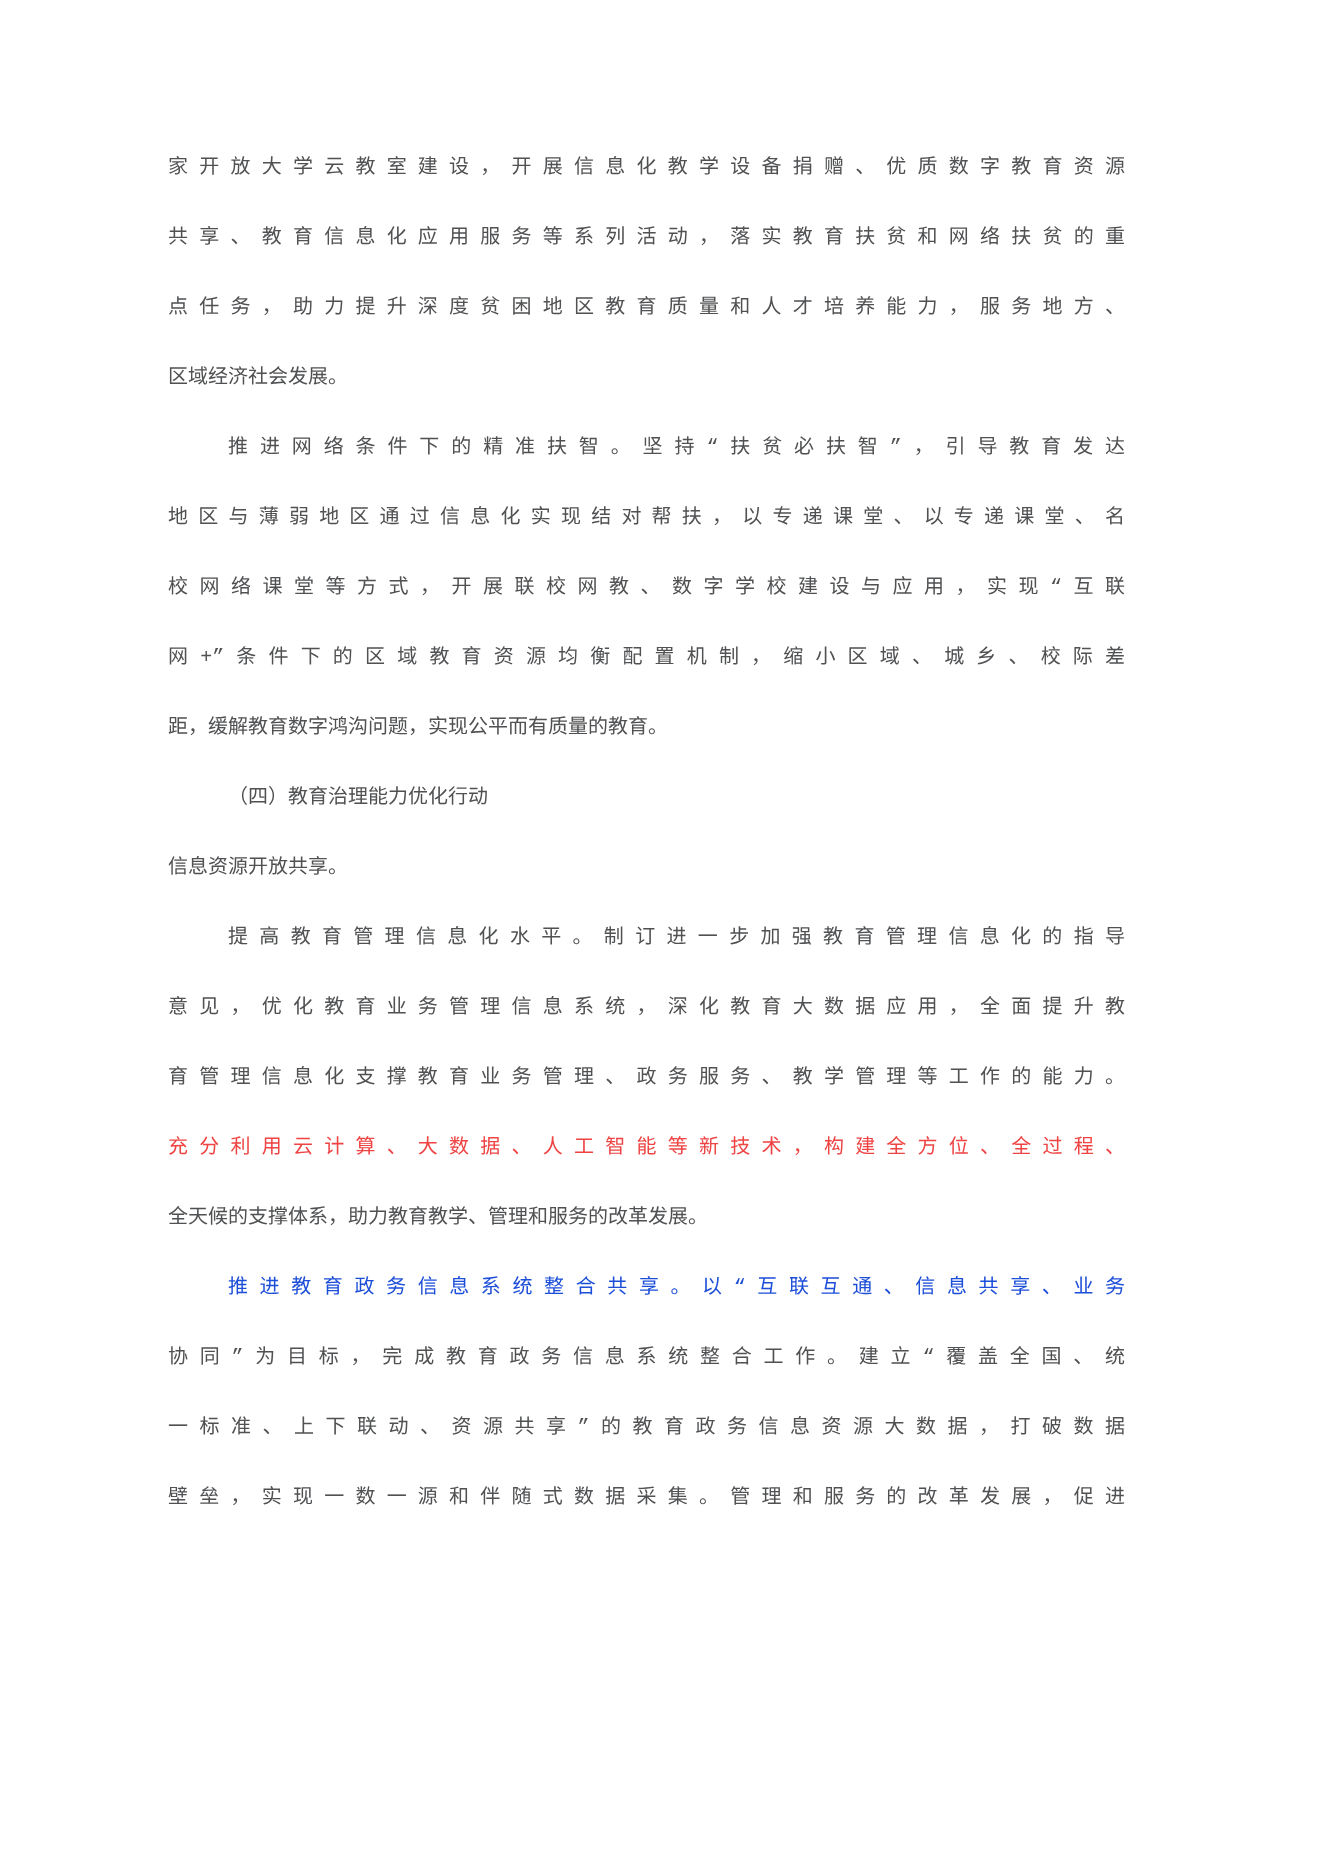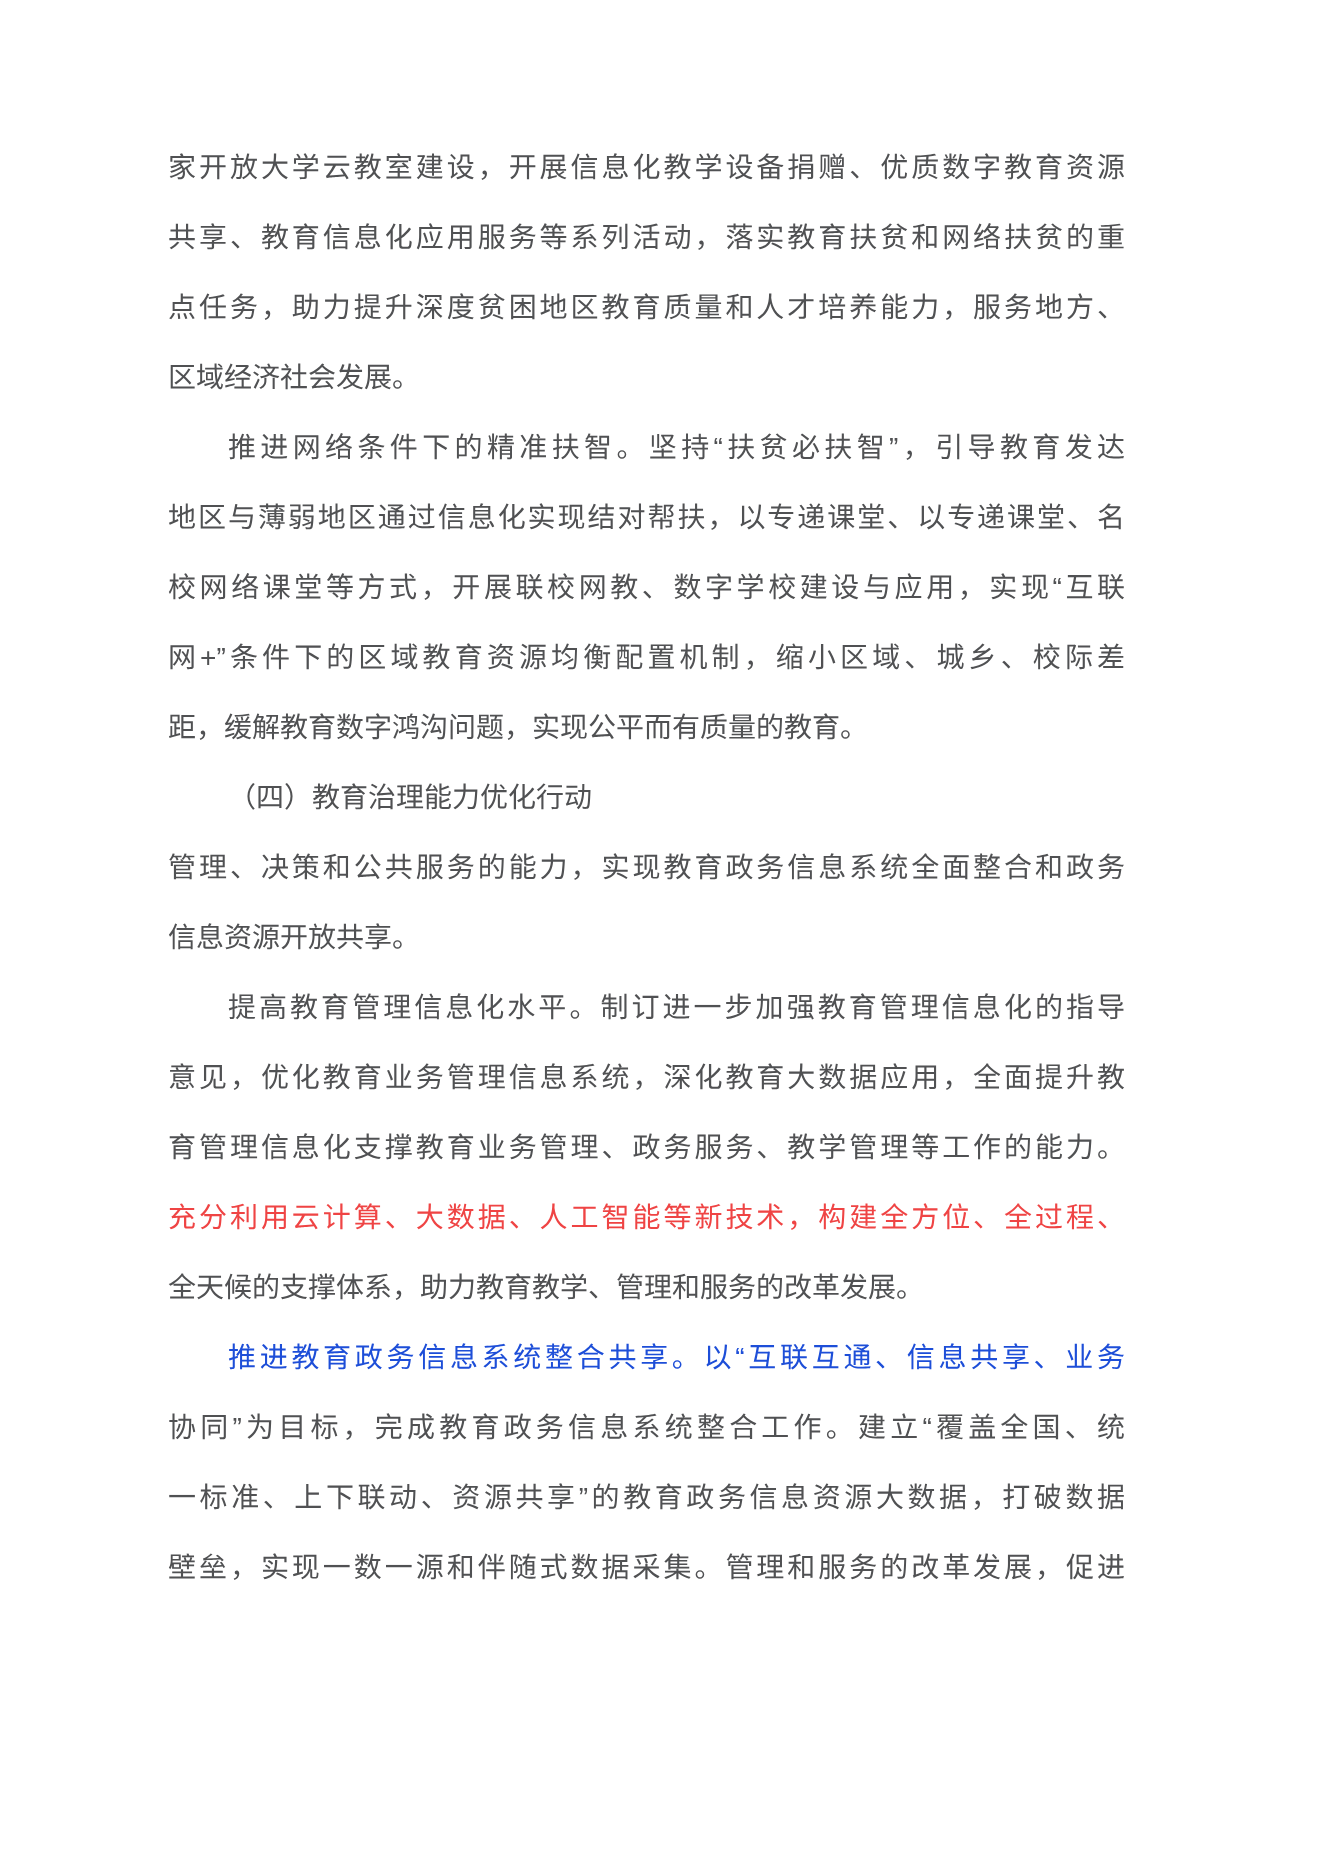--- a/index.html
+++ b/index.html
@@ -20,25 +20,25 @@
     padding: 133px 198px 0 168px;
     background: #ffffff;
   }
   .doc-content {
     width: 957px;
   }
   .text-line {
     width: 957px;
     height: 70px;
     line-height: 70px;
-    font-size: 28px;
+    font-size: 20px;
     color: #505153;
     white-space: nowrap;
     overflow: visible;
-    font-family: Liberation Sans, sans-serif;
+    font-family: Liberation Mono, monospace;
   }
   .text-line.justified {
     white-space: normal;
     text-align: justify;
     text-align-last: justify;
     text-justify: inter-character;
   }
   .text-line.first-indent {
     text-indent: 60px;
   }
@@ -62,21 +62,20 @@
         <div class="text-line justified first-indent" style="color: rgb(80, 81, 83);">推进网络条件下的精准扶智。坚持“扶贫必扶智”，引导教育发达</div>
         <div class="text-line justified" style="color: rgb(80, 81, 83);">地区与薄弱地区通过信息化实现结对帮扶，以专递课堂、以专递课堂、名</div>
         <div class="text-line justified" style="color: rgb(80, 81, 83);">校网络课堂等方式，开展联校网教、数字学校建设与应用，实现“互联</div>
         <div class="text-line justified" style="color: rgb(80, 81, 83);">网+”条件下的区域教育资源均衡配置机制，缩小区域、城乡、校际差</div>
         <div class="text-line" style="color: rgb(80, 81, 83);">距，缓解教育数字鸿沟问题，实现公平而有质量的教育。</div>
       </div>
       <div class="section-heading">
         <div class="text-line first-indent" style="color: rgb(80, 81, 83);">（四）教育治理能力优化行动</div>
       </div>
       <div class="paragraph">
-        <div class="text-line justified" style="color: rgb(80, 81, 83);">管理、决策和公共服务的能力，实现教育政务信息系统全面整合和政务</div>
         <div class="text-line" style="color: rgb(80, 81, 83);">信息资源开放共享。</div>
       </div>
       <div class="paragraph">
         <div class="text-line justified first-indent" style="color: rgb(80, 81, 83);">提高教育管理信息化水平。制订进一步加强教育管理信息化的指导</div>
         <div class="text-line justified" style="color: rgb(80, 81, 83);">意见，优化教育业务管理信息系统，深化教育大数据应用，全面提升教</div>
         <div class="text-line justified" style="color: rgb(80, 81, 83);">育管理信息化支撑教育业务管理、政务服务、教学管理等工作的能力。</div>
         <div class="text-line justified" style="color: #ef4444;">充分利用云计算、大数据、人工智能等新技术，构建全方位、全过程、</div>
         <div class="text-line" style="color: rgb(80, 81, 83);">全天候的支撑体系，助力教育教学、管理和服务的改革发展。</div>
       </div>
       <div class="paragraph">

